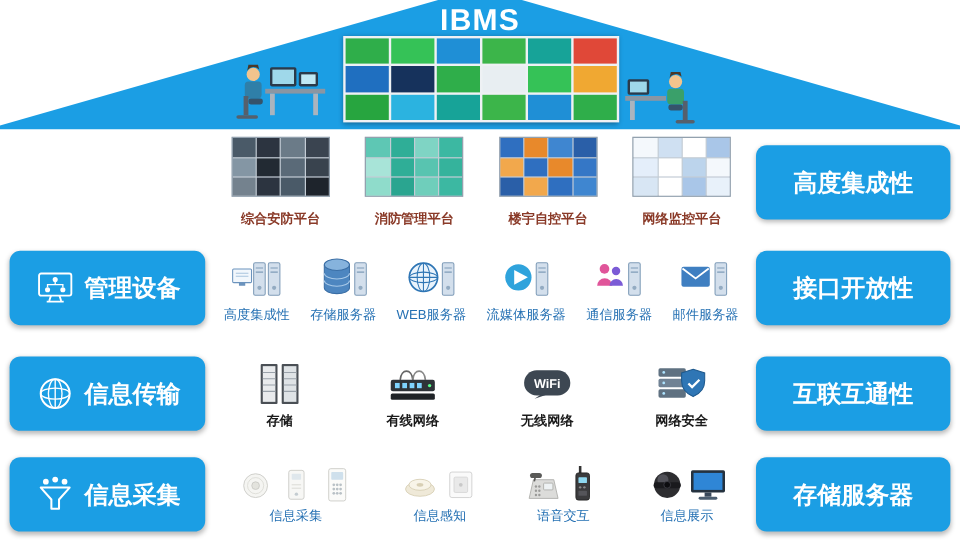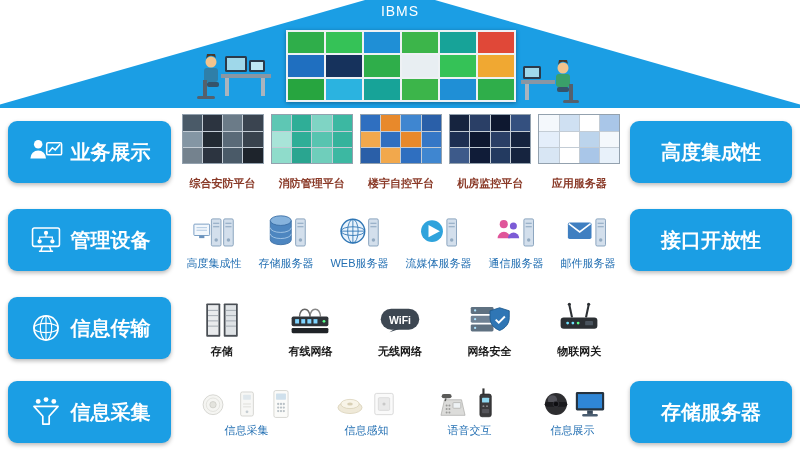--- a/index.html
+++ b/index.html
@@ -3,21 +3,21 @@
 <meta charset="utf-8">
 <style>
   html,body{margin:0;padding:0;background:#ffffff;}
   body{font-family:"Liberation Sans","DejaVu Sans",sans-serif;}
   .page{position:relative;width:800px;height:463px;background:#ffffff;overflow:hidden;}
 
   
   .roof{position:absolute;left:0;top:0;width:800px;height:108px;}
   .roof svg.tri{position:absolute;left:0;top:0;width:800px;height:108px;display:block;}
   .roof-title{position:absolute;top:3px;left:0;width:100%;text-align:center;color:#fff;
-    font-size:14px;font-weight:normal;letter-spacing:1px;}
+    font-size:25px;font-weight:bold;letter-spacing:1px;}
   .dashboard{position:absolute;left:286px;top:30px;width:230px;height:72px;
     display:grid;grid-template-columns:repeat(6,1fr);grid-auto-rows:1fr;gap:2px;
     background:#eef1f4;padding:2px;box-sizing:border-box;box-shadow:0 1px 4px rgba(0,0,0,.35);}
   .dash-tile{min-width:0;min-height:0;}
   .operator-left{position:absolute;left:194px;top:42px;width:86px;height:62px;}
   .operator-right{position:absolute;left:516px;top:50px;width:64px;height:56px;}
   .operator-left svg,.operator-right svg{width:100%;height:100%;display:block;}
 
   
   .row{position:absolute;left:0;width:800px;height:80px;}
@@ -110,31 +110,20 @@
           <path d="M41 15 a6 6 0 0 1 10 -1 l-1 -4 h-8 Z" fill="#4a3828"></path>
         <rect x="39" y="24" width="14" height="13" rx="3" fill="#3aa06a"></rect>
         <rect x="40" y="37" width="12" height="5" rx="2" fill="#35536b"></rect>
         <rect x="52" y="34" width="4" height="16" fill="#55606c"></rect>
           <rect x="46" y="50" width="16" height="3" rx="1.5" fill="#55606c"></rect>
       </svg>
     </span>
   </div>
 
   <div class="row" style="top:112px">
-    <div class="side-box left">
-      <span class="icn side">
-          <svg viewBox="0 0 48 48">
-            <circle cx="13" cy="13" r="6" fill="#fff"></circle>
-            <path d="M2 33 a11 11 0 0 1 22 0 Z" fill="#fff"></path>
-            <rect x="25" y="11" width="21" height="17" rx="2" fill="none" stroke="#fff" stroke-width="2.2"></rect>
-            <path d="M28 24 l5 -6 l4 3 l7 -8" stroke="#fff" stroke-width="2.2" fill="none"></path>
-          </svg>
-        </span>
-      <span class="side-text">业务展示</span>
-    </div>
     <div class="row-content">
         <div class="platform">
           <div class="shot">
             <div class="shot-tile" style="background: rgb(74, 90, 104);"></div>
             <div class="shot-tile" style="background: rgb(44, 52, 64);"></div>
             <div class="shot-tile" style="background: rgb(107, 123, 136);"></div>
             <div class="shot-tile" style="background: rgb(58, 68, 80);"></div>
             <div class="shot-tile" style="background: rgb(132, 150, 164);"></div>
             <div class="shot-tile" style="background: rgb(34, 42, 51);"></div>
             <div class="shot-tile" style="background: rgb(90, 106, 120);"></div>
@@ -175,51 +164,34 @@
             <div class="shot-tile" style="background: rgb(53, 119, 198);"></div>
             <div class="shot-tile" style="background: rgb(42, 95, 168);"></div>
             <div class="shot-tile" style="background: rgb(242, 168, 76);"></div>
             <div class="shot-tile" style="background: rgb(47, 111, 192);"></div>
             <div class="shot-tile" style="background: rgb(63, 134, 208);"></div>
           </div>
           <div class="plabel platform-label">楼宇自控平台</div>
         </div>
         <div class="platform">
           <div class="shot">
-            <div class="shot-tile" style="background: rgb(22, 36, 63);"></div>
-            <div class="shot-tile" style="background: rgb(42, 63, 102);"></div>
-            <div class="shot-tile" style="background: rgb(14, 24, 48);"></div>
-            <div class="shot-tile" style="background: rgb(52, 80, 127);"></div>
-            <div class="shot-tile" style="background: rgb(29, 47, 82);"></div>
-            <div class="shot-tile" style="background: rgb(14, 24, 48);"></div>
-            <div class="shot-tile" style="background: rgb(42, 63, 102);"></div>
-            <div class="shot-tile" style="background: rgb(22, 36, 63);"></div>
-            <div class="shot-tile" style="background: rgb(61, 90, 138);"></div>
-            <div class="shot-tile" style="background: rgb(16, 28, 56);"></div>
-            <div class="shot-tile" style="background: rgb(35, 58, 96);"></div>
-            <div class="shot-tile" style="background: rgb(22, 36, 63);"></div>
-          </div>
-          <div class="plabel platform-label">机房监控平台</div>
-        </div>
-        <div class="platform">
-          <div class="shot">
             <div class="shot-tile" style="background: rgb(244, 248, 252);"></div>
             <div class="shot-tile" style="background: rgb(207, 224, 242);"></div>
             <div class="shot-tile" style="background: rgb(255, 255, 255);"></div>
             <div class="shot-tile" style="background: rgb(169, 198, 232);"></div>
             <div class="shot-tile" style="background: rgb(228, 238, 250);"></div>
             <div class="shot-tile" style="background: rgb(255, 255, 255);"></div>
             <div class="shot-tile" style="background: rgb(188, 212, 236);"></div>
             <div class="shot-tile" style="background: rgb(244, 248, 252);"></div>
             <div class="shot-tile" style="background: rgb(216, 230, 244);"></div>
             <div class="shot-tile" style="background: rgb(255, 255, 255);"></div>
             <div class="shot-tile" style="background: rgb(169, 198, 232);"></div>
             <div class="shot-tile" style="background: rgb(232, 241, 250);"></div>
           </div>
-          <div class="plabel platform-label">应用服务器</div>
+          <div class="plabel platform-label">网络监控平台</div>
         </div>
       </div>
     <div class="side-box right">
       <span class="side-text">高度集成性</span>
     </div>
   </div>
 
   <div class="row" style="top:200px">
     <div class="side-box left">
       <span class="icn side">
@@ -398,37 +370,24 @@
               <rect x="2" y="29" width="26" height="8" rx="1.6" fill="#5f7181"></rect>
               <circle cx="7" cy="13" r="1.3" fill="#aee4ff"></circle>
               <circle cx="7" cy="23" r="1.3" fill="#aee4ff"></circle>
               <circle cx="7" cy="33" r="1.3" fill="#aee4ff"></circle>
               <path d="M35 10 l11 3.5 v7.5 c0 8 -5 12.5 -11 15 c-6 -2.5 -11 -7 -11 -15 v-7.5 Z" fill="#2f76b5" stroke="#1f5a8e"></path>
               <path d="M30.5 23.5 l3.5 3.5 l7 -7" stroke="#fff" stroke-width="2.2" fill="none"></path>
             </svg>
           </span>
           <div class="plabel transport-label">网络安全</div>
         </div>
-        <div class="icon-col">
-          <span class="icn mid">
-            <svg viewBox="0 0 48 48">
-              <line x1="13" y1="7" x2="16" y2="21" stroke="#2b2f33" stroke-width="2.4"></line>
-              <line x1="35" y1="7" x2="32" y2="21" stroke="#2b2f33" stroke-width="2.4"></line>
-              <circle cx="13" cy="6" r="1.8" fill="#2b2f33"></circle>
-              <circle cx="35" cy="6" r="1.8" fill="#2b2f33"></circle>
-              <rect x="3" y="21" width="42" height="13" rx="3.5" fill="#2b2f33"></rect>
-              <circle cx="11" cy="27.5" r="1.6" fill="#6fe3ff"></circle>
-              <circle cx="17" cy="27.5" r="1.6" fill="#6fe3ff"></circle>
-              <circle cx="23" cy="27.5" r="1.6" fill="#5aff8a"></circle>
-              <rect x="31" y="25" width="9" height="5" rx="1" fill="#4a545e"></rect>
-            </svg>
-          </span>
-          <div class="plabel transport-label">物联网关</div>
-        </div>
       </div>
+    <div class="side-box right">
+      <span class="side-text">互联互通性</span>
+    </div>
   </div>
 
   <div class="row" style="top:372px">
     <div class="side-box left">
       <span class="icn side">
           <svg viewBox="0 0 48 48">
             <circle cx="13" cy="9" r="3.4" fill="#fff"></circle>
             <circle cx="24" cy="6.5" r="3.4" fill="#fff"></circle>
             <circle cx="35" cy="9" r="3.4" fill="#fff"></circle>
             <path d="M7 16 h34 l-12.5 14 v11 h-9 v-11 Z" fill="none" stroke="#fff" stroke-width="2.4" stroke-linejoin="round"></path>

